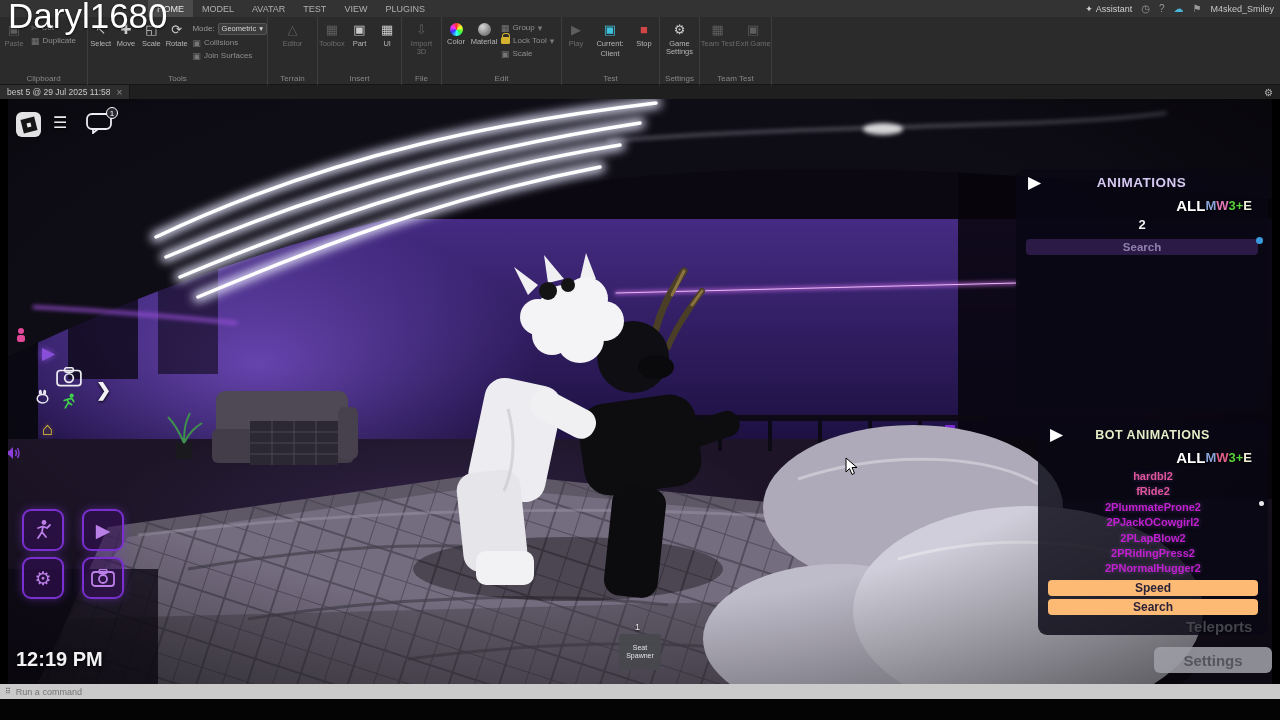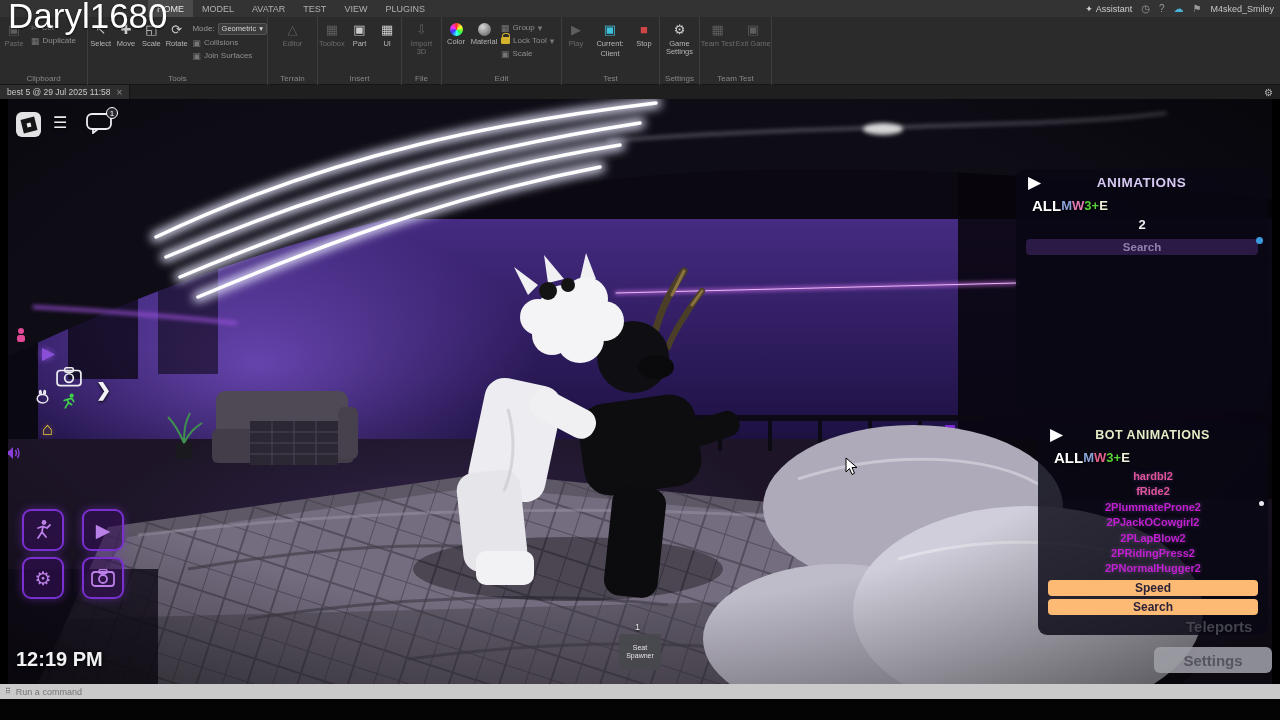--- a/index.html
+++ b/index.html
@@ -74,21 +74,21 @@
 
   
   .panel{position:absolute;background:rgba(9,7,19,.82);border-radius:9px;z-index:20;}
   .p-anim{left:1008px;top:70px;width:252px;height:242px;}
   .p-bot{left:1030px;top:322px;width:230px;height:214px;}
   .phead{display:flex;align-items:center;padding:5px 12px 2px 12px;}
   .pplay{color:#fff;font-size:17px;line-height:17px;}
   .ptitle{flex:1;text-align:center;font-weight:bold;letter-spacing:.5px;margin-right:14px;}
   .p-anim .ptitle{font-size:13.5px;color:#d6c9f2;}
   .p-bot .ptitle{font-size:12.5px;color:#e4ecc6;}
-  .pfilters{display:flex;justify-content:flex-start;align-items:center;padding:2px 16px;height:24px;}
+  .pfilters{display:flex;justify-content:flex-end;align-items:center;padding:2px 16px;height:24px;}
   .pfilter{font-weight:bold;font-size:13px;text-shadow:0 1px 2px #000;}
   .pfilter.f-all{font-size:15px;}
   .plist{display:flex;flex-direction:column;align-items:center;}
   .p-anim .plist .pitem{line-height:16.4px;font-size:11.5px;}
   .p-bot .plist .pitem{line-height:15.4px;font-size:11px;}
   .pitem{font-weight:bold;text-shadow:0 0 5px rgba(200,120,255,.35);}
   .ppage{text-align:center;color:#f0f0f0;font-size:13px;font-weight:bold;height:19px;}
   .pbar{margin:3px 10px;height:16px;border-radius:4px;display:flex;align-items:center;justify-content:center;font-weight:bold;}
   .pbar.dark{background:#2b1a45;color:#8f7fae;font-size:11.5px;}
   .pbar.lite{background:#fdba74;color:#2c2338;font-size:12px;}

